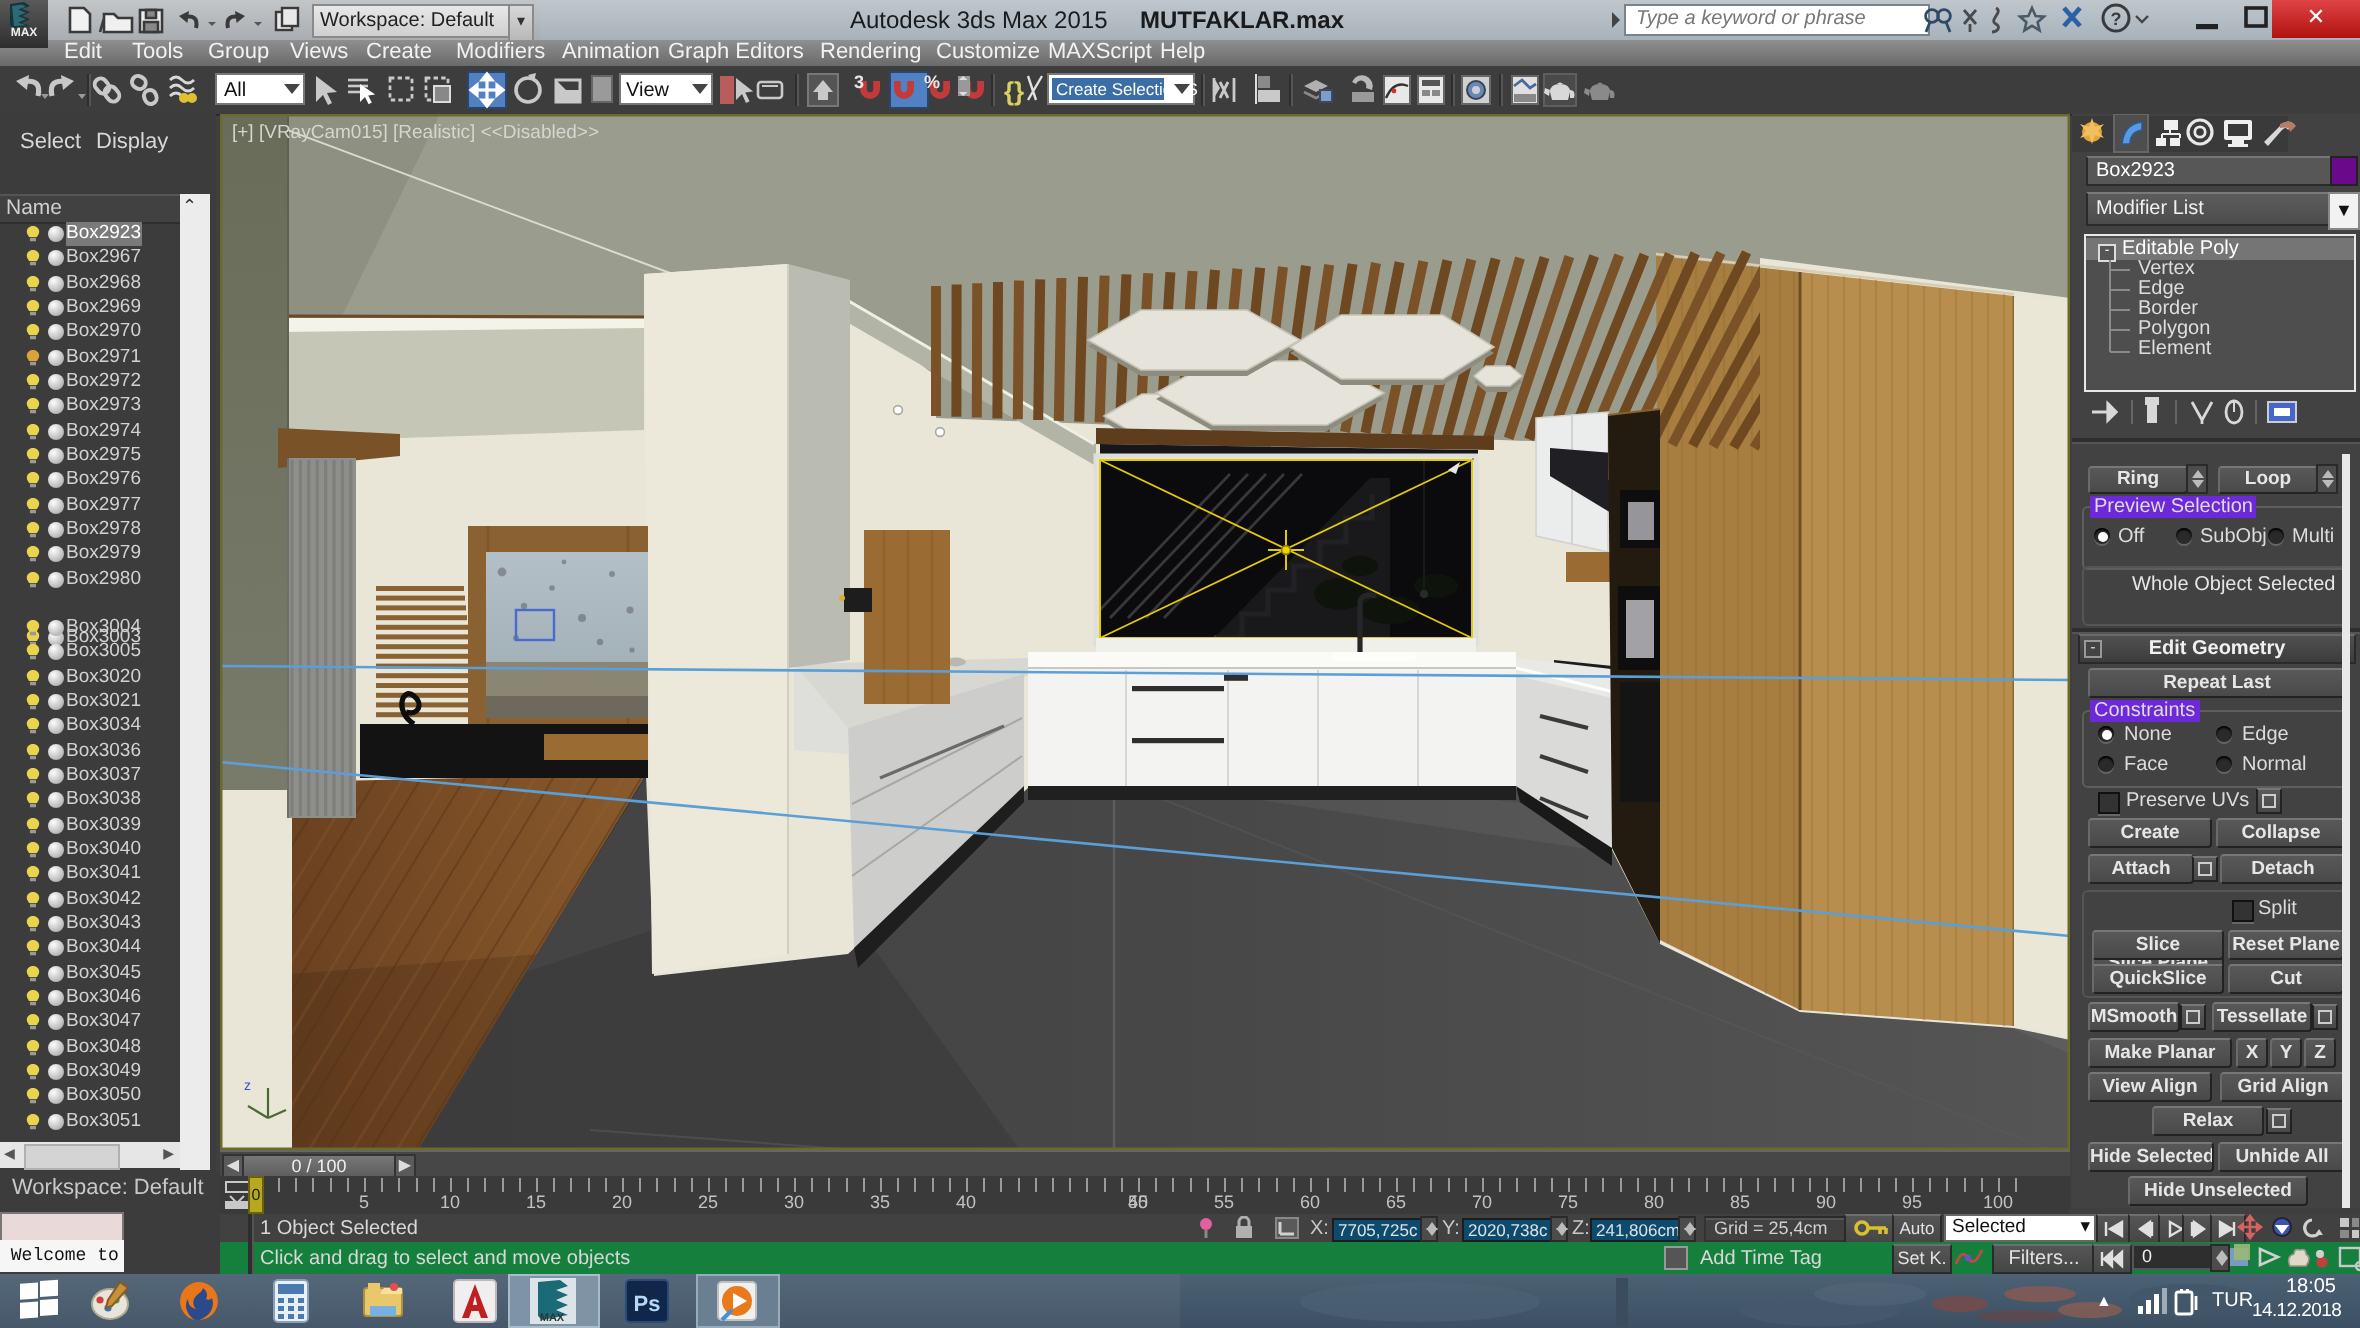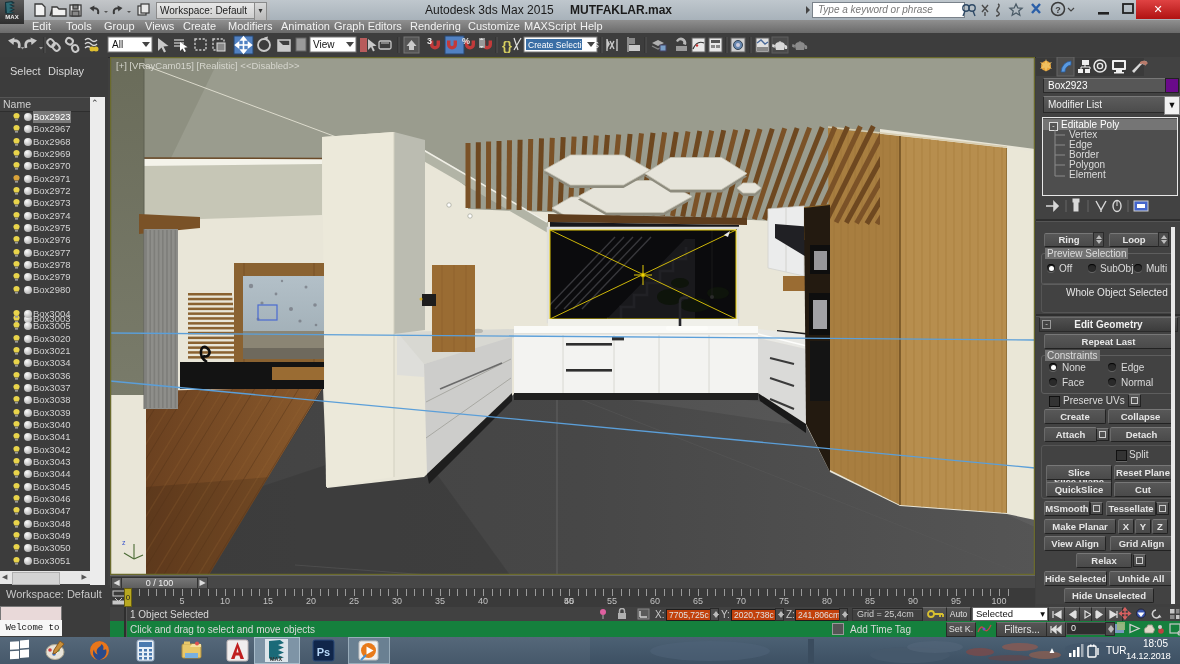--- a/index.html
+++ b/index.html
@@ -34,37 +34,37 @@
   .bulb{position:absolute;left:13px;top:2px;width:7px;height:8px;}
   .ball{position:absolute;left:24px;top:2px;width:8px;height:8px;border-radius:50%;background:radial-gradient(circle at 35% 30%,#fdfdfd,#9a9a9a);}
   #lp-hscroll{left:0;top:514px;width:90px;height:13px;background:#e6e6e6;}
   #lp-wsbar{left:0;top:528px;width:108px;height:18px;background:#3c3c3c;font-size:11px;color:#c8c8c8;padding-left:3px;line-height:18px;}
   
   #viewport{left:110px;top:57px;width:925px;height:518px;border:0;}
   
   #rightpanel{left:1036px;top:57px;width:144px;height:547px;background:#424242;}
   .rp-btn{position:absolute;background:linear-gradient(#585858,#4a4a4a);border:1px solid #222;border-top-color:#777;border-left-color:#6a6a6a;color:#e6e6e6;font-size:9.5px;text-align:center;border-radius:2px;white-space:nowrap;overflow:hidden;font-weight:bold;}
   .rp-grp{position:absolute;border:1px solid #5e5e5e;border-radius:3px;}
-  .rp-grplbl{position:absolute;font-size:10px;color:#dcdcdc;background:#737373;padding:0 2px;}
+  .rp-grplbl{position:absolute;font-size:10px;color:#dcdcdc;background:#6d28d9;padding:0 2px;}
   .radio{position:absolute;width:8px;height:8px;border-radius:50%;background:#2a2a2a;box-shadow:inset 0 1px 1px #000, 0 1px 0 #666;}
   .radio.on::after{content:"";position:absolute;left:1.5px;top:1.5px;width:5px;height:5px;border-radius:50%;background:#fff;}
   .rp-lbl{position:absolute;font-size:10px;color:#dcdcdc;}
   .spinner{position:absolute;width:9px;height:13px;background:#4c4c4c;border:1px solid #2a2a2a;}
   .spinner::before{content:"";position:absolute;left:1.5px;top:2px;border-left:3px solid transparent;border-right:3px solid transparent;border-bottom:4px solid #bbb;}
   .spinner::after{content:"";position:absolute;left:1.5px;bottom:2px;border-left:3px solid transparent;border-right:3px solid transparent;border-top:4px solid #bbb;}
   .sqbtn{position:absolute;width:11px;height:11px;background:linear-gradient(#5a5a5a,#484848);border:1px solid #222;border-top-color:#777;}
   .sqbtn::after{content:"";position:absolute;left:2px;top:2px;width:5px;height:5px;border:1px solid #ccc;}
   
   #timeslider{left:110px;top:575px;width:925px;height:13px;background:#4a4a4a;border-top:1px solid #666;}
   #ruler{left:110px;top:588px;width:925px;height:19px;background:#3a3a3a;}
   #statusrow1{left:110px;top:607px;width:1070px;height:14px;background:#414141;overflow:hidden;}
   #statusrow2{left:110px;top:621px;width:1070px;height:16px;background:#15803d;overflow:hidden;}
   #bl-corner{left:0;top:603px;width:110px;height:34px;background:#3c3c3c;}
   .st-txt{position:absolute;font-size:10px;color:#d8d8d8;}
-  .valbox{position:absolute;top:2px;height:10px;background:#c2410c;border:1px solid #1d1d1d;color:#e0e0e0;font-size:9px;padding:0 2px;line-height:10px;}
+  .valbox{position:absolute;top:2px;height:10px;background:#0c4a6e;border:1px solid #1d1d1d;color:#e0e0e0;font-size:9px;padding:0 2px;line-height:10px;}
   .st-btn{position:absolute;background:linear-gradient(#555,#464646);border:1px solid #2a2a2a;border-top-color:#6e6e6e;color:#e2e2e2;font-size:10px;text-align:center;}
   
   #taskbar{left:0;top:637px;width:1180px;height:27px;background:linear-gradient(#55687a,#46586a);}
   .tb-ic{position:absolute;top:2px;width:23px;height:23px;}
   .tray{position:absolute;color:#fff;font-size:10px;}
 </style>
 </head>
 <body>
 
 <div class="abs" id="titlebar"></div>

